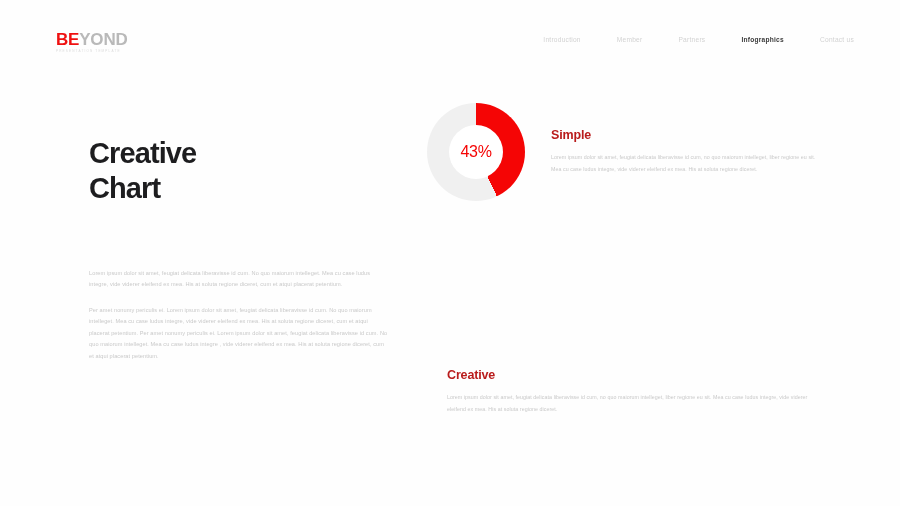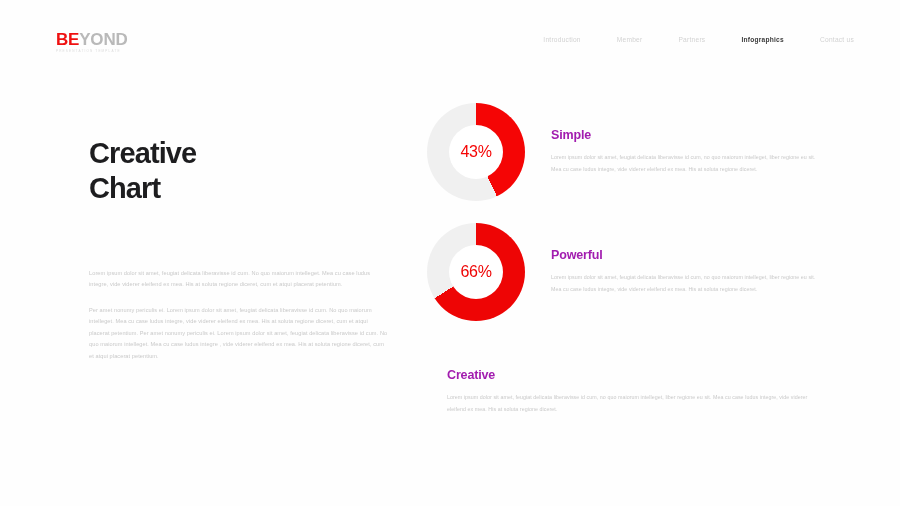--- a/index.html
+++ b/index.html
@@ -135,21 +135,21 @@
   }
 
   .row-text {
     flex:1 1 auto;
     padding-left:23px;
     padding-right:30px;
   }
   .row-title {
     font-size:12.5px;
     font-weight:600;
-    color:#a21caf;
+    color:#b91c1c;
     letter-spacing:-0.15px;
     line-height:1;
   }
   .row-desc {
     margin-top:11px;
     font-size:5.3px;
     line-height:2.15;
     color:#c9c9c9;
     letter-spacing:0.06px;
   }
@@ -194,31 +194,20 @@
           </div>
         </div>
       </div>
       <div class="row-text">
         <div class="row-title">Simple</div>
         <div class="row-desc">Lorem ipsum dolor sit amet, feugiat delicata liberavisse id cum, no quo maiorum intelleget, liber regione eu sit. Mea cu case ludus integre, vide viderer eleifend ex mea. His at soluta regione diceret.</div>
       </div>
     </div>
 
     <div class="row">
-      <div class="donut-wrap">
-        <div class="donut" style="background: conic-gradient(rgb(238, 5, 5) 0deg, rgb(238, 5, 5) 237.6deg, rgb(240, 240, 240) 237.6deg, rgb(240, 240, 240) 360deg);">
-          <div class="donut-hole">
-            <span class="donut-value" style="color: rgb(238, 5, 5);">66%</span>
-          </div>
-        </div>
-      </div>
-      <div class="row-text">
-        <div class="row-title">Powerful</div>
-        <div class="row-desc">Lorem ipsum dolor sit amet, feugiat delicata liberavisse id cum, no quo maiorum intelleget, liber regione eu sit. Mea cu case ludus integre, vide viderer eleifend ex mea. His at soluta regione diceret.</div>
-      </div>
     </div>
 
     <div class="row">
       <div class="row-text">
         <div class="row-title">Creative</div>
         <div class="row-desc">Lorem ipsum dolor sit amet, feugiat delicata liberavisse id cum, no quo maiorum intelleget, liber regione eu sit. Mea cu case ludus integre, vide viderer eleifend ex mea. His at soluta regione diceret.</div>
       </div>
     </div>
 
   </div>

